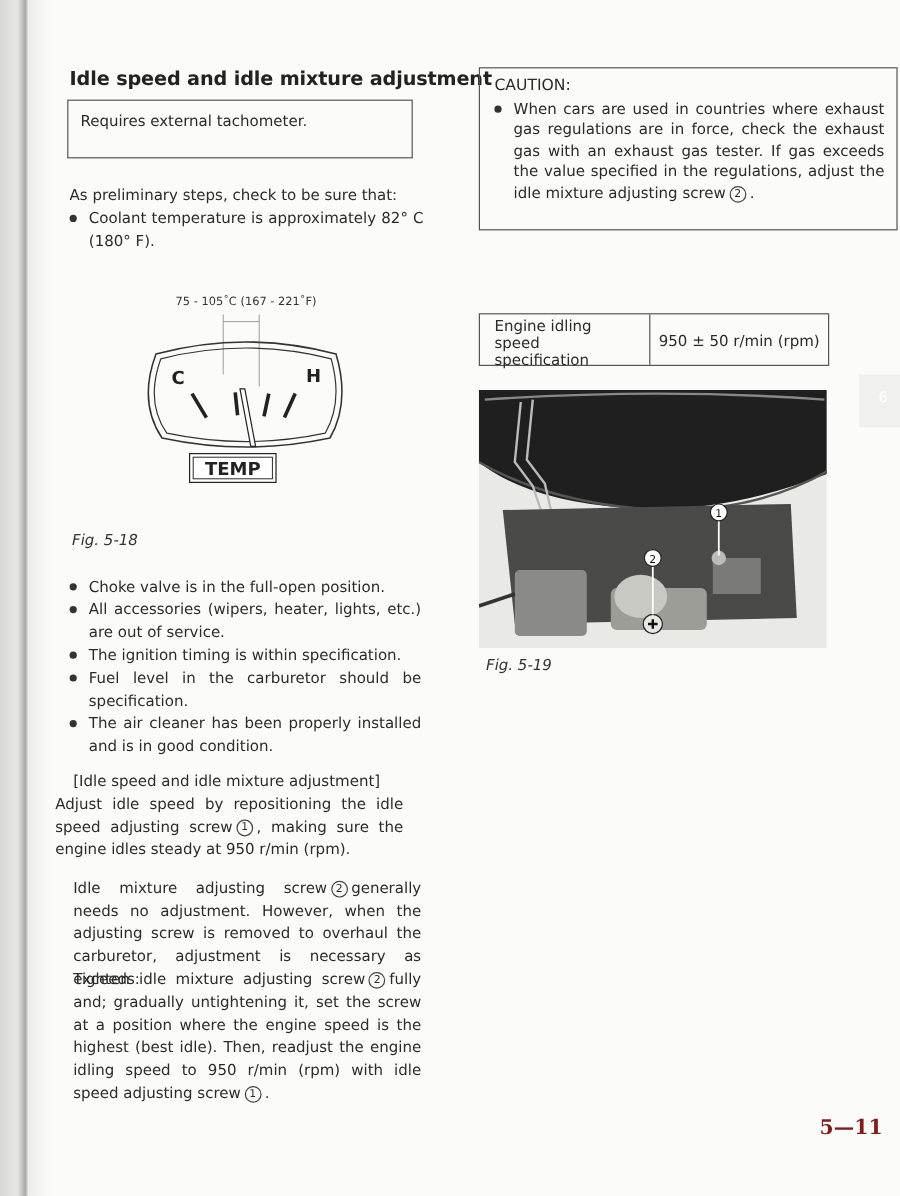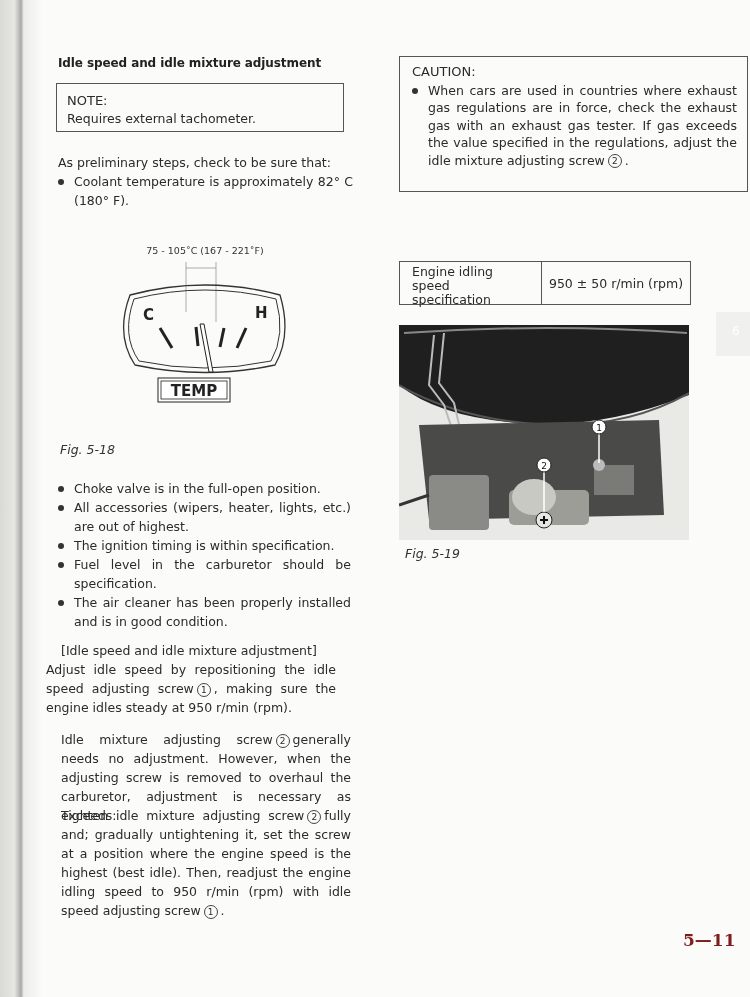--- a/index.html
+++ b/index.html
@@ -1,21 +1,21 @@
 <!DOCTYPE html>
 <html><head>
 <meta charset="utf-8">
 <style>
   html,body{margin:0;padding:0;}
   body{width:750px;height:997px;position:relative;overflow:hidden;background:#fbfbf9;font-family:"DejaVu Sans",sans-serif;color:#2a2a2a;}
   .spine{position:absolute;left:0;top:0;width:24px;height:997px;background:linear-gradient(90deg,#d9d9d6 0%,#e6e6e3 60%,#a9a9a6 88%,#f3f3f1 100%);}
   .spine2{position:absolute;left:24px;top:0;width:18px;height:997px;background:linear-gradient(90deg,#ececea,#fbfbf9);}
   .tab{position:absolute;left:716px;top:312px;width:34px;height:44px;background:#f0f0ee;}
   .tab span{position:absolute;left:16px;top:12px;color:#fff;font-size:12px;}
-  .title{position:absolute;left:58px;top:56px;font-size:12px;font-weight:bold;color:#222;letter-spacing:-0.1px;}
+  .title{position:absolute;left:58px;top:56px;font-size:16px;font-weight:bold;color:#222;letter-spacing:-0.1px;}
   .notebox{position:absolute;left:56px;top:83px;width:288px;height:49px;border:1px solid #555;box-sizing:border-box;padding:8px 10px;font-size:12.5px;line-height:18px;}
   .notebox .h{font-size:13px;}
   .para{position:absolute;font-size:12.5px;line-height:19px;color:#2b2b2b;}
   .bullets{position:absolute;margin:0;padding:0;list-style:none;font-size:12.5px;line-height:19px;color:#2b2b2b;}
   .bullets li{position:relative;padding-left:16px;}
   .bullets li .dot{position:absolute;left:0;top:7px;width:6px;height:6px;border-radius:50%;background:#333;}
   .justify{text-align:justify;}
   .caution{position:absolute;left:399px;top:56px;width:349px;height:136px;border:1px solid #555;box-sizing:border-box;padding:6px 10px 6px 12px;font-size:12.5px;line-height:17.6px;}
   .caution .h{font-size:13px;margin-bottom:1px;}
   .caution .b{position:relative;padding-left:16px;text-align:justify;}
@@ -34,21 +34,20 @@
 
 <div class="spine"></div>
 <div class="spine2"></div>
 <div class="tab">
     <span>6</span>
   </div>
 
 <div class="title">Idle speed and idle mixture adjustment</div>
 
 <div class="notebox">
-  <div class="h">NOTE:</div>
   <div>Requires external tachometer.</div>
 </div>
 
 <div class="para" style="left:58px;top:153px;width:295px;">As preliminary steps, check to be sure that:</div>
 <ul class="bullets" style="left:58px;top:172px;width:295px;">
   <li class="justify"><span class="dot"></span><span>Coolant temperature is approximately 82° C (180° F).</span></li>
 </ul>
 
 <svg class="gauge" viewBox="0 0 190 170">
   <text x="95" y="14" font-size="9.5" text-anchor="middle" fill="#333" font-family="DejaVu Sans, sans-serif">75 - 105˚C (167 - 221˚F)</text>
@@ -65,21 +64,21 @@
   <line x1="136" y1="88" x2="127" y2="108" stroke="#222" stroke-width="3"></line>
   <path d="M90,84 L94,84 L103,132 L99,132 Z" fill="#fff" stroke="#222" stroke-width="1"></path>
   <rect x="48" y="138" width="72" height="24" fill="#fff" stroke="#222" stroke-width="1"></rect>
   <rect x="51" y="141" width="66" height="18" fill="none" stroke="#222" stroke-width="0.8"></rect>
   <text x="84" y="156" font-size="15" font-weight="bold" text-anchor="middle" fill="#222" font-family="DejaVu Sans, sans-serif">TEMP</text>
 </svg>
 <div class="figcap" style="left:60px;top:442px;">Fig. 5-18</div>
 
 <ul class="bullets" style="left:58px;top:479px;width:293px;">
   <li class="justify"><span class="dot"></span><span>Choke valve is in the full-open position.</span></li>
-  <li class="justify"><span class="dot"></span><span>All accessories (wipers, heater, lights, etc.) are out of highest.</span></li>
+  <li class="justify"><span class="dot"></span><span>All accessories (wipers, heater, lights, etc.) are out of service.</span></li>
   <li class="justify"><span class="dot"></span><span>The ignition timing is within specification.</span></li>
   <li class="justify"><span class="dot"></span><span>Fuel level in the carburetor should be specification.</span></li>
   <li class="justify"><span class="dot"></span><span>The air cleaner has been properly installed and is in good condition.</span></li>
 </ul>
 
 <div class="para" style="left:61px;top:641px;width:290px;">[Idle speed and idle mixture adjustment]</div>
 <div class="para justify" style="left:46px;top:660px;width:290px;">
   <span>Adjust idle speed by repositioning the idle speed adjusting screw</span><span class="circ">1</span><span>, making sure the engine idles steady at 950 r/min (rpm).</span>
 </div>
 <div class="para justify" style="left:61px;top:730px;width:290px;">

